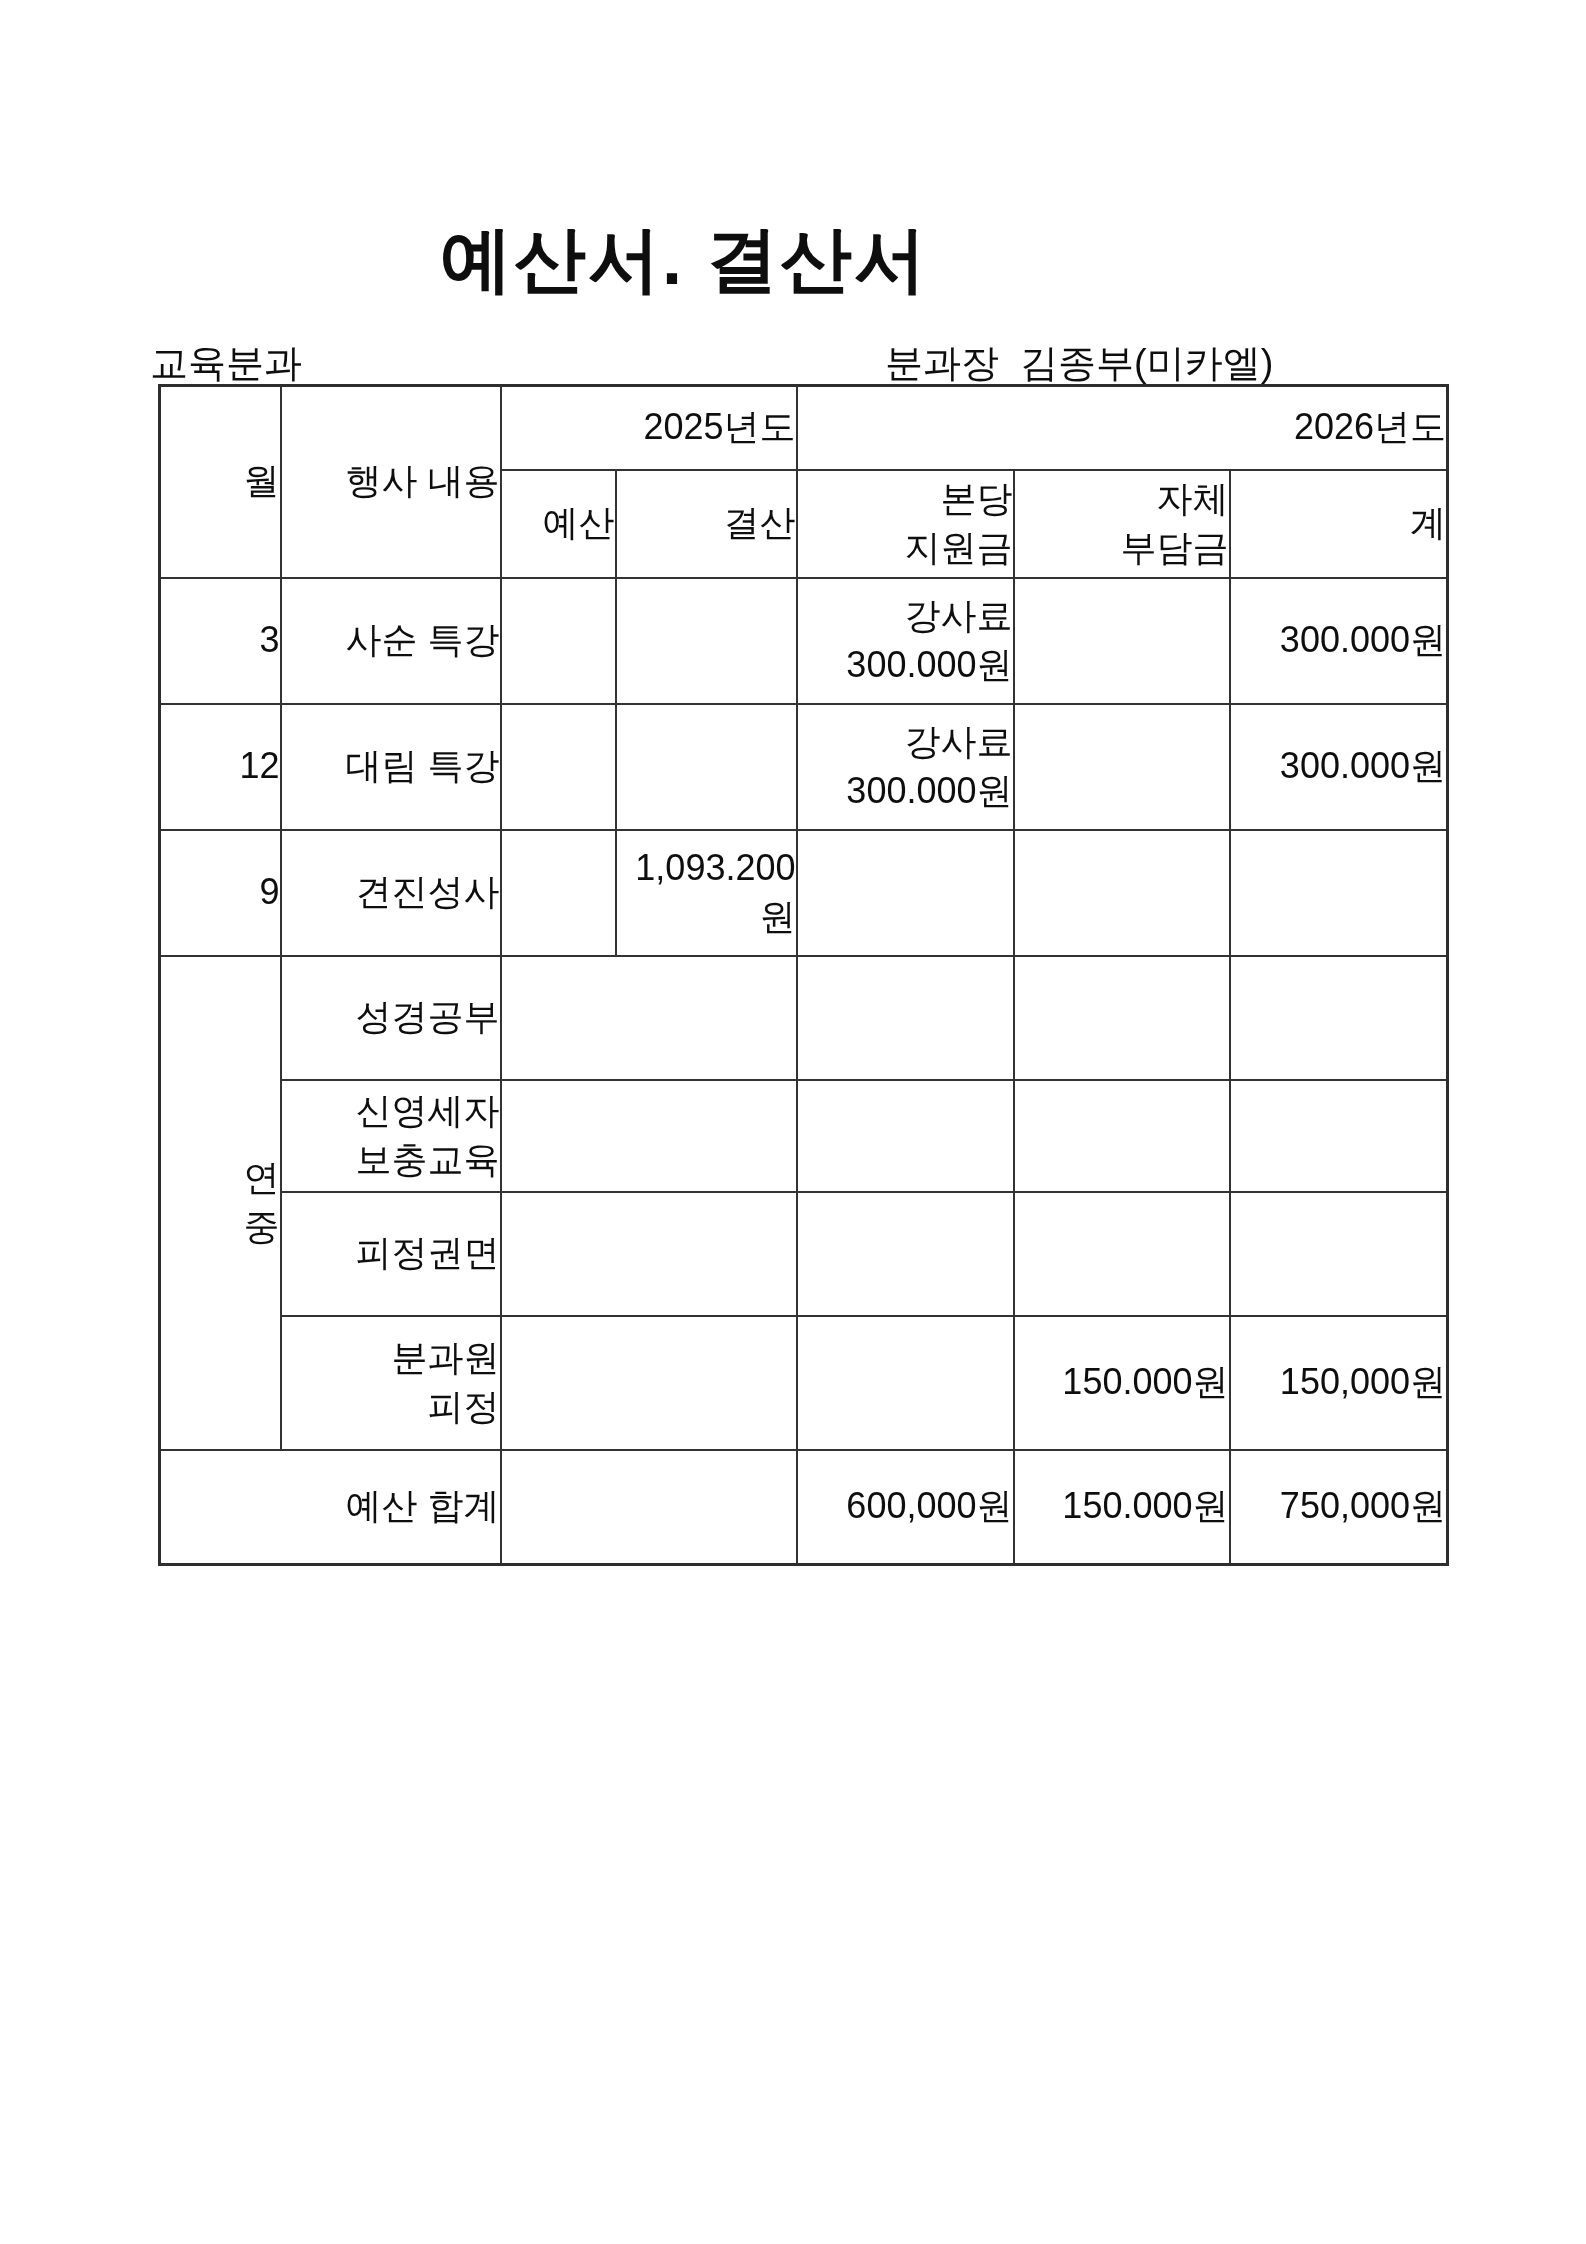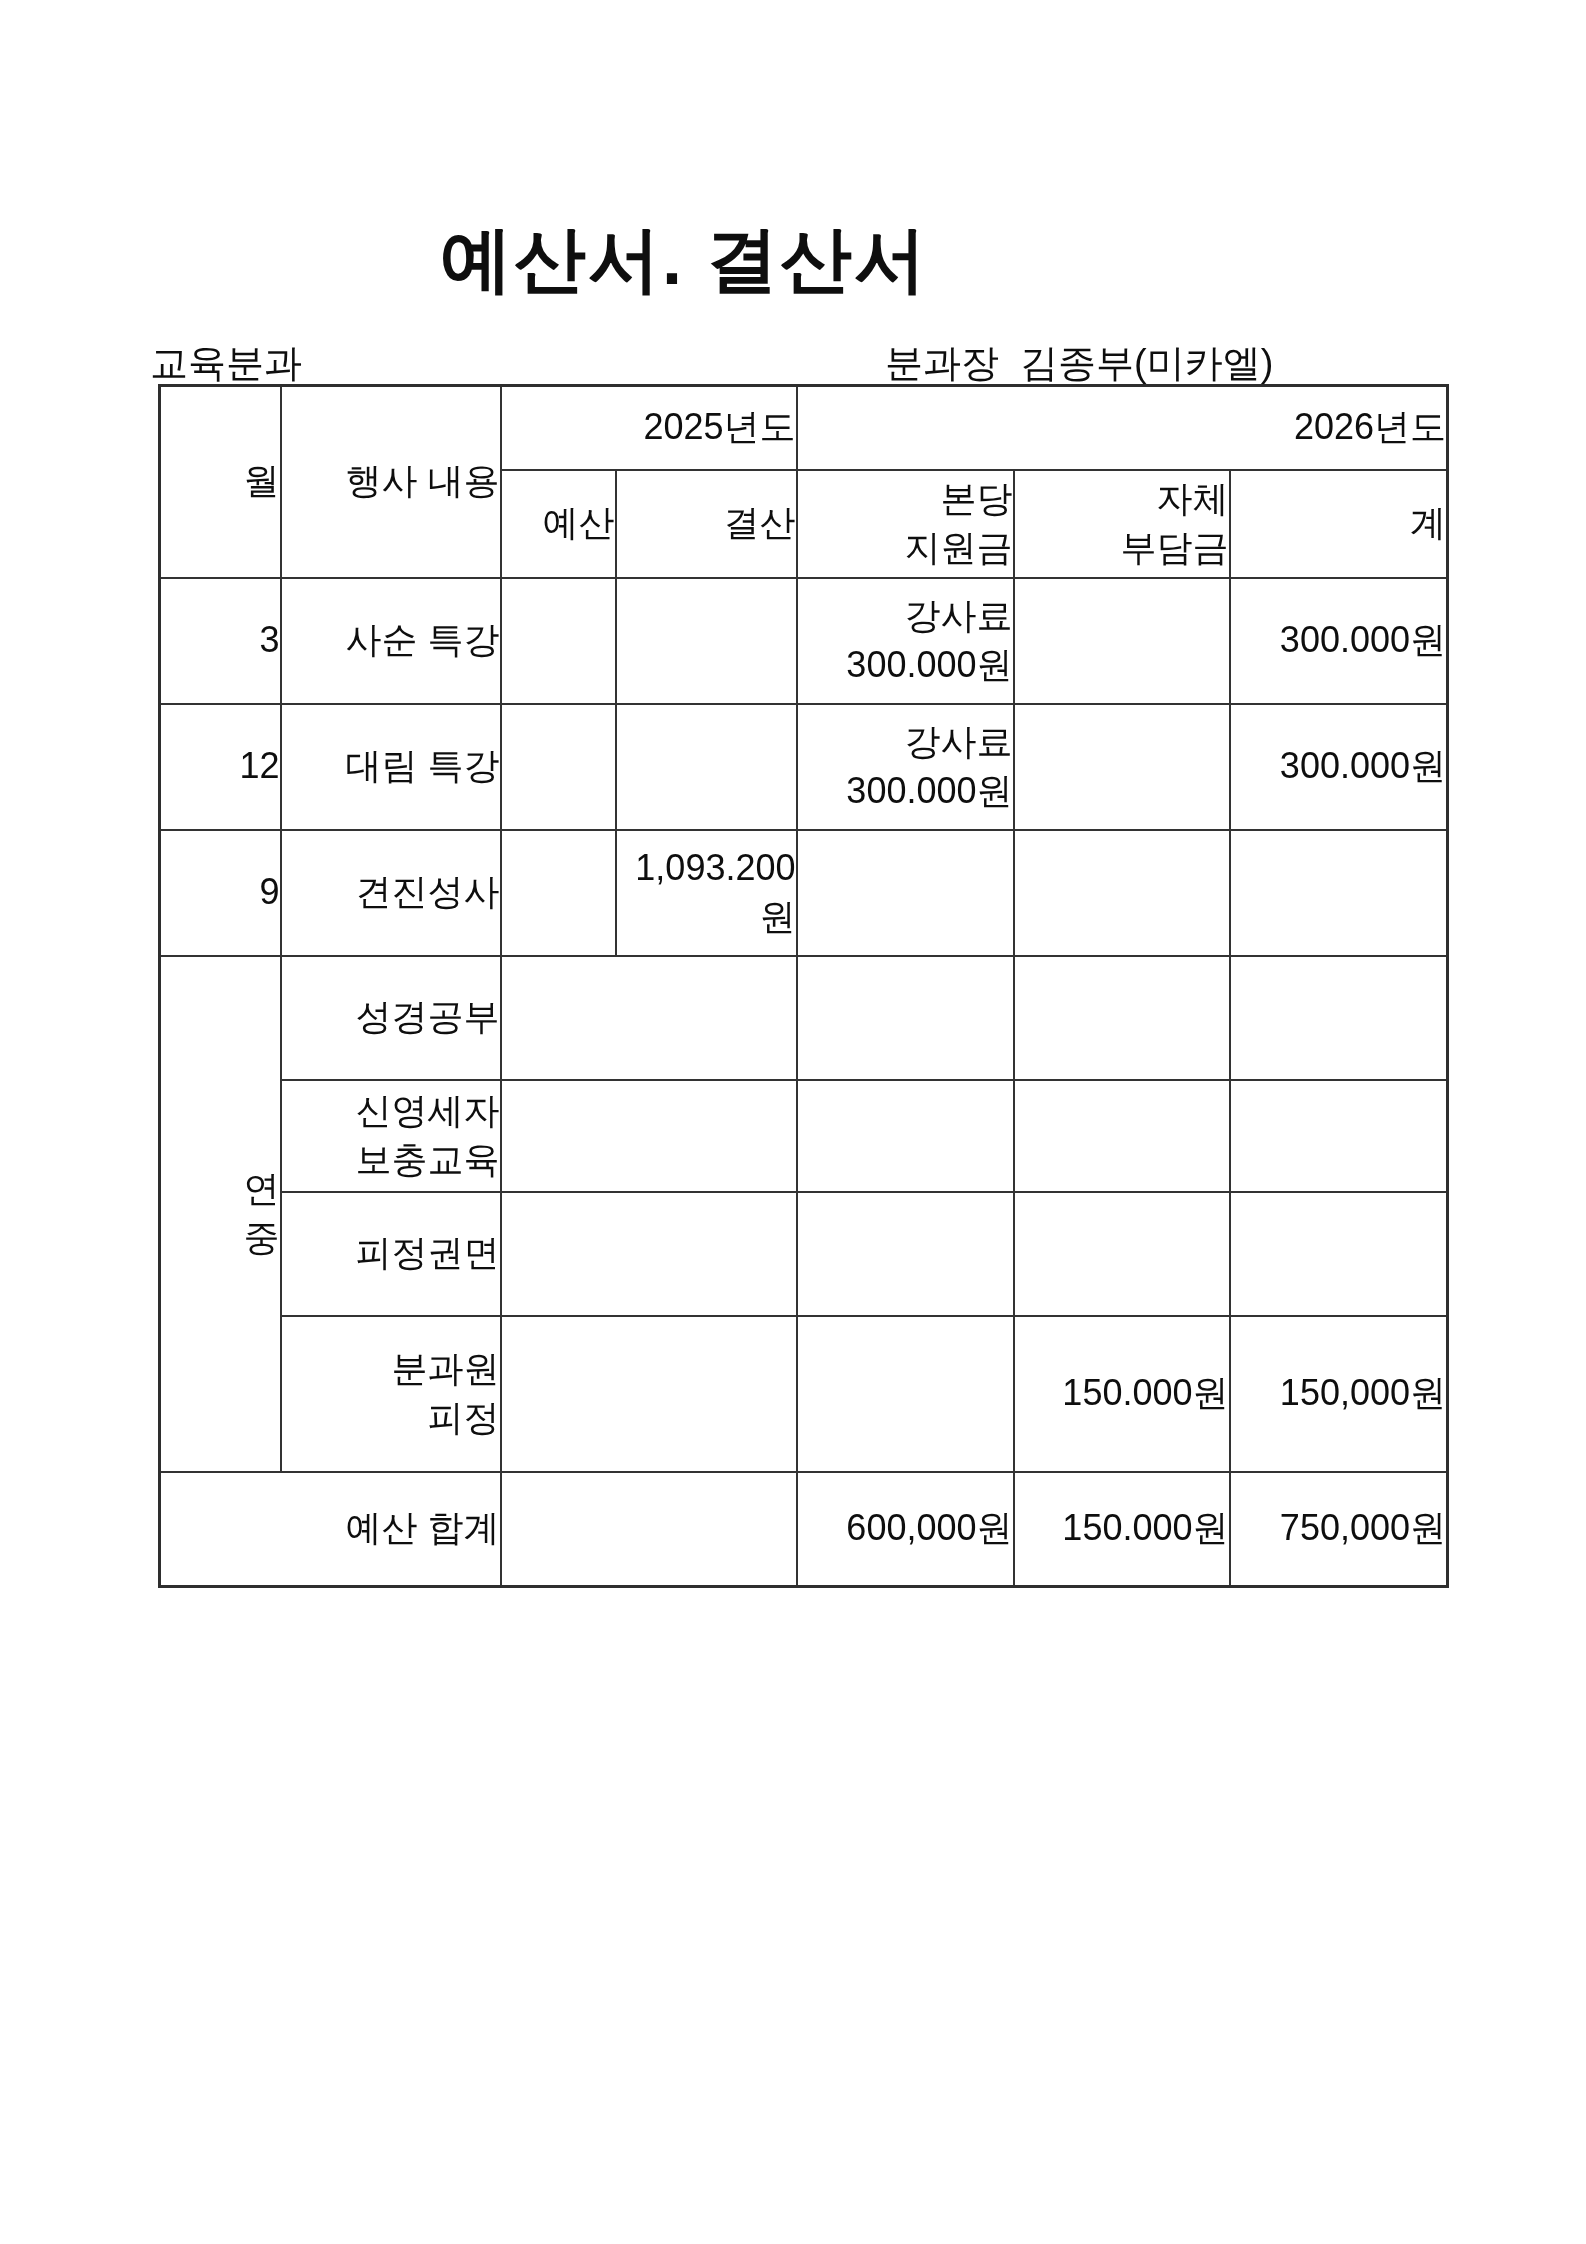--- a/index.html
+++ b/index.html
@@ -57,21 +57,21 @@
     font-size:36px;
     font-weight:500;
     line-height:1.35;
   }
   tr.h1{height:84px;}
   tr.h2{height:108px;}
   tr.r{height:126px;}
   tr.y1{height:124px;}
   tr.y2{height:112px;}
   tr.y3{height:124px;}
-  tr.y4{height:156px;}
+  tr.y4{height:134px;}
   tr.f{height:115px;}
 
   .ml{white-space:pre-line;}
   .hdr-span{font-size:38px;}
   .mon{font-size:46px;}
   .yearround{font-size:54px;line-height:2.4;font-weight:500;}
   .small-val{font-size:27px;}
   .footer-label{font-size:38px;}
 </style>
 </head>

